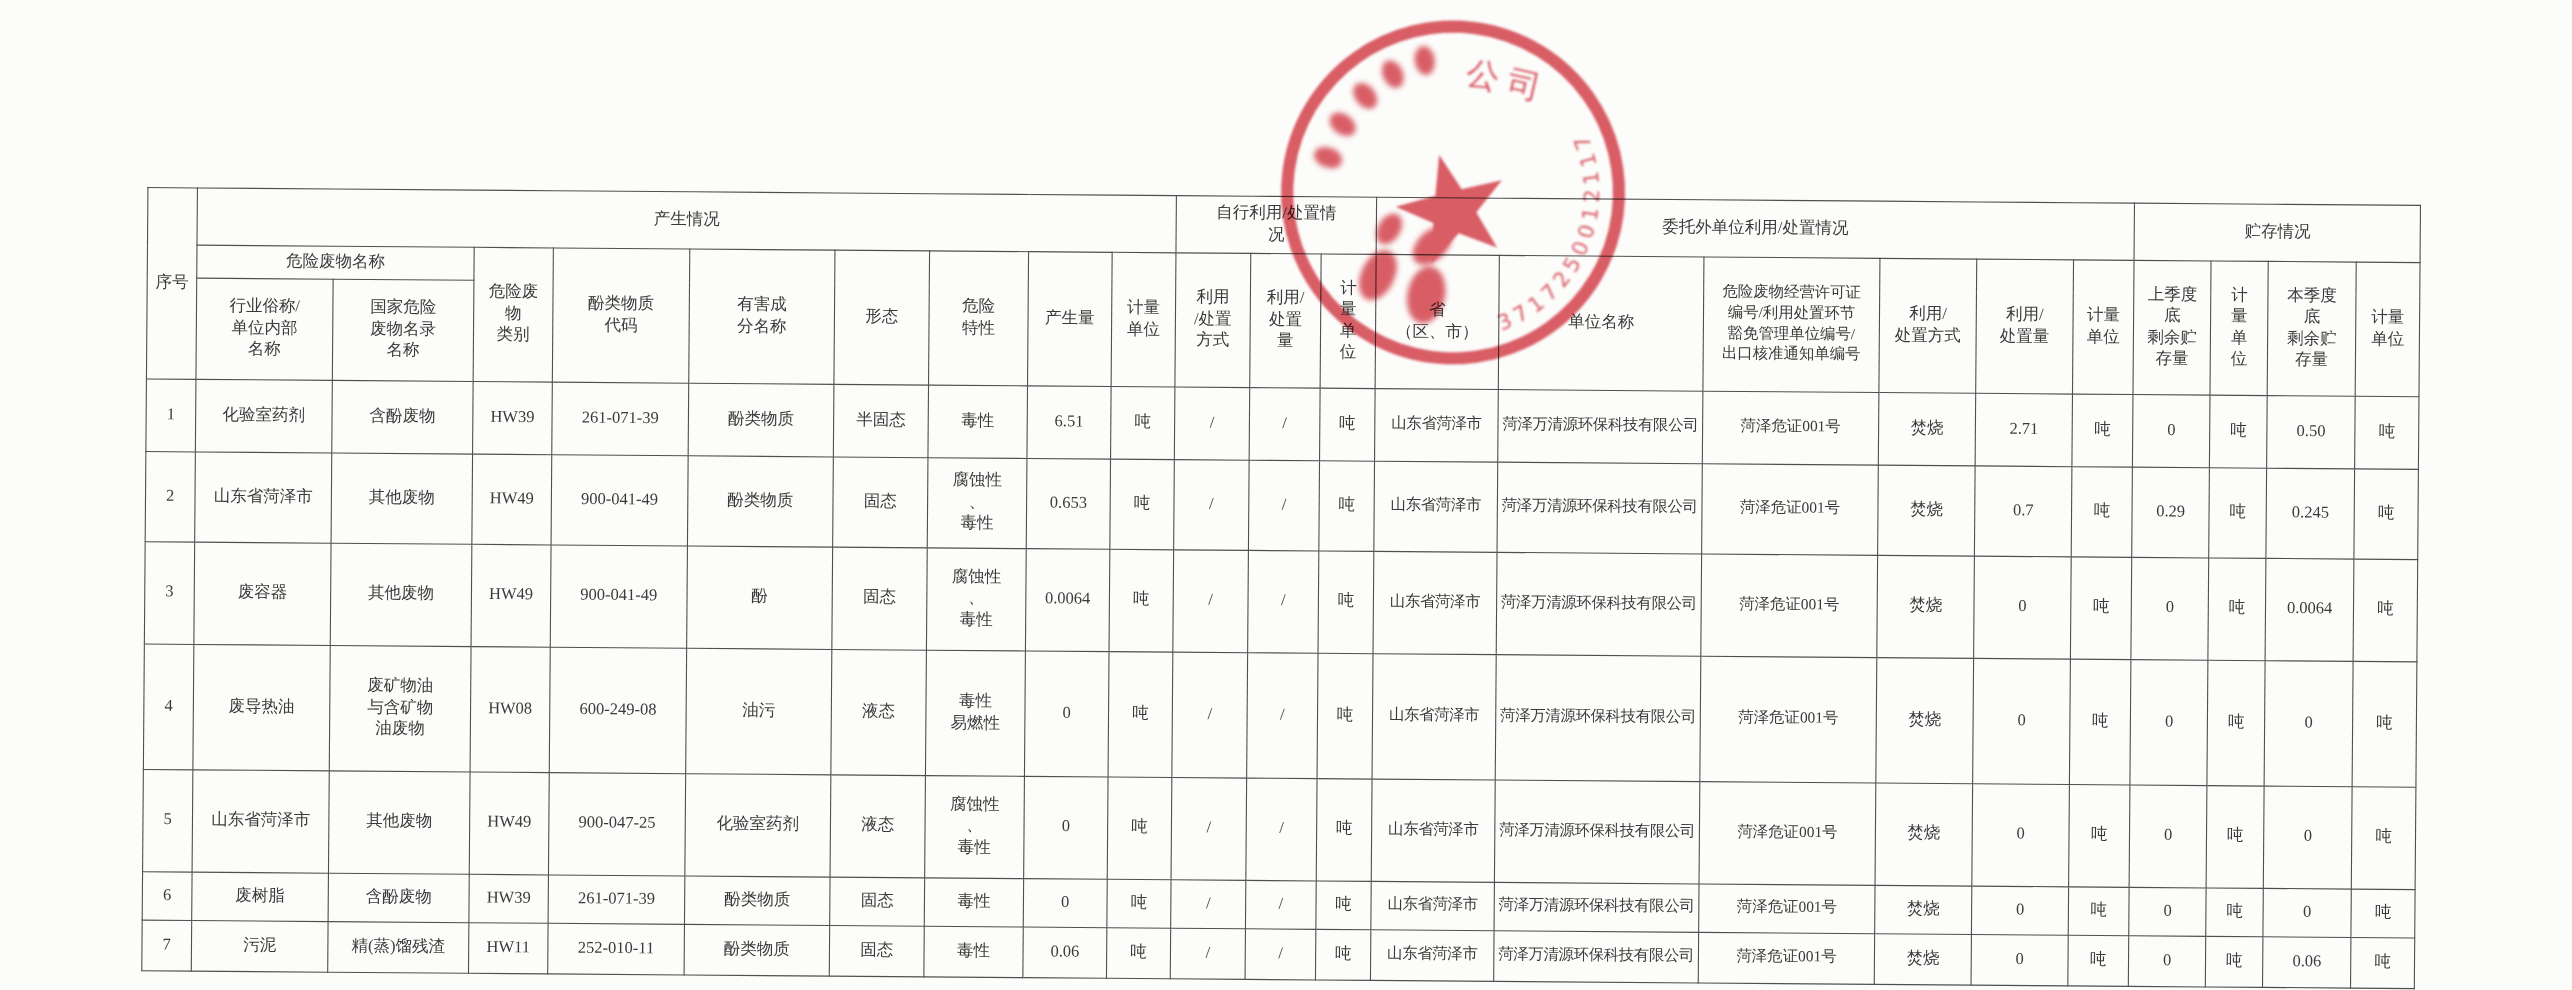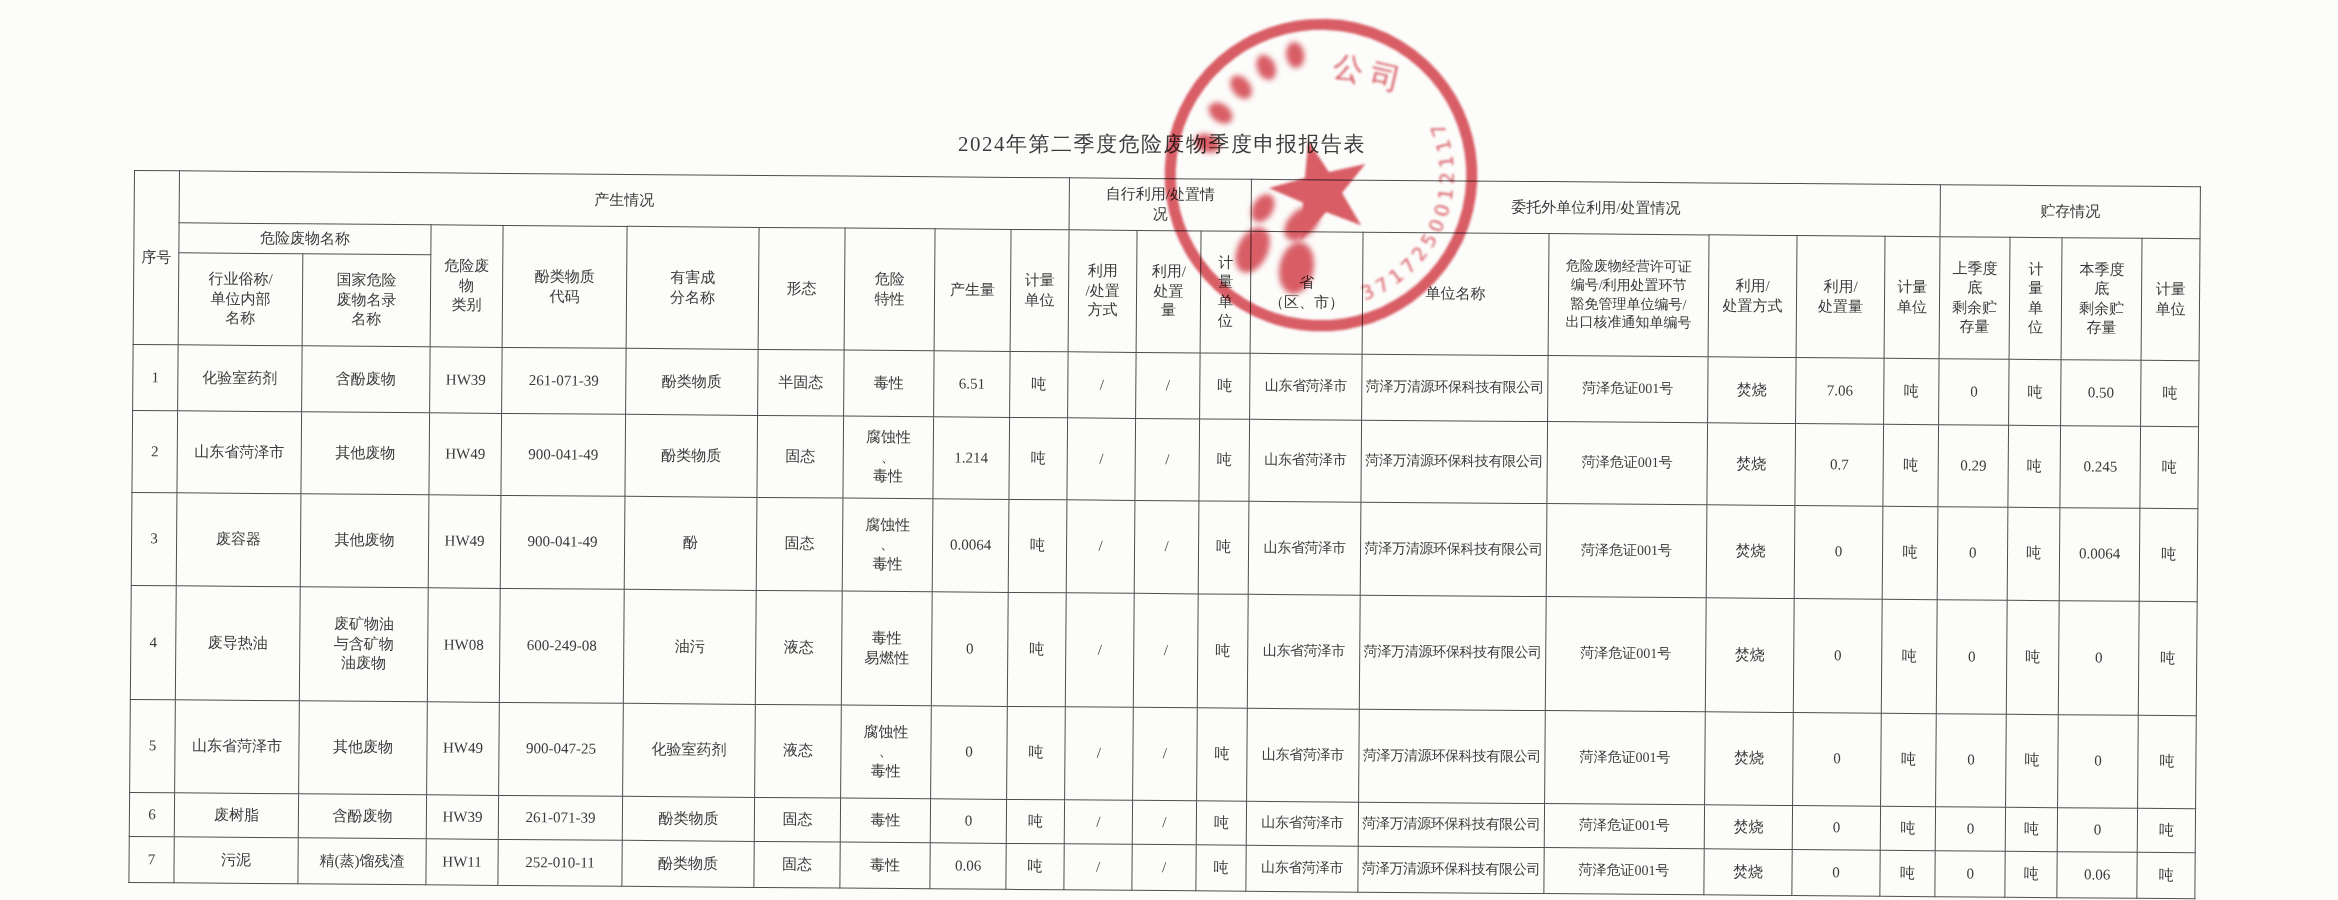--- a/index.html
+++ b/index.html
@@ -77,21 +77,20 @@
     font-size:19px;
     letter-spacing:5px;
     fill:#d5424e;
   }
 </style>
 </head>
 <body>
 
 <div class="page" data-name="scanned-report-page">
 
-  <div class="title" data-name="page-title">2024年第二季度危险废物季度申报报告表</div>
 
   <div class="table-wrap" data-name="report-table-wrap">
     <table data-name="report-table">
       <colgroup>
         <col style="width:45px">
           <col style="width:124px">
           <col style="width:128px">
         <col style="width:72px">
           <col style="width:124px">
           <col style="width:132px">
@@ -196,39 +195,39 @@
             <td data-name="cell-hazard">毒性</td>
             <td data-name="cell-output">6.51</td>
             <td data-name="cell-unit1">吨</td>
             <td data-name="cell-self-method">/</td>
             <td data-name="cell-self-amount">/</td>
             <td data-name="cell-unit2">吨</td>
             <td data-name="cell-province">山东省菏泽市</td>
             <td data-name="cell-company">菏泽万清源环保科技有限公司</td>
             <td data-name="cell-license">菏泽危证001号</td>
             <td data-name="cell-ent-method">焚烧</td>
-            <td data-name="cell-ent-amount">7.06</td>
+            <td data-name="cell-ent-amount">2.71</td>
             <td data-name="cell-unit3">吨</td>
             <td data-name="cell-last-storage">0</td>
             <td data-name="cell-unit4">吨</td>
             <td data-name="cell-cur-storage">0.50</td>
             <td data-name="cell-unit5">吨</td>
           </tr>
           <tr data-name="table-row">
             <td data-name="cell-seq">2</td>
             <td data-name="cell-common-name">山东省菏泽市</td>
             <td data-name="cell-catalog-name">其他废物</td>
             <td data-name="cell-category">HW49</td>
             <td data-name="cell-code">900-041-49</td>
             <td data-name="cell-component">酚类物质</td>
             <td data-name="cell-form">固态</td>
             <td data-name="cell-hazard">腐蚀性
 、
 毒性</td>
-            <td data-name="cell-output">1.214</td>
+            <td data-name="cell-output">0.653</td>
             <td data-name="cell-unit1">吨</td>
             <td data-name="cell-self-method">/</td>
             <td data-name="cell-self-amount">/</td>
             <td data-name="cell-unit2">吨</td>
             <td data-name="cell-province">山东省菏泽市</td>
             <td data-name="cell-company">菏泽万清源环保科技有限公司</td>
             <td data-name="cell-license">菏泽危证001号</td>
             <td data-name="cell-ent-method">焚烧</td>
             <td data-name="cell-ent-amount">0.7</td>
             <td data-name="cell-unit3">吨</td>

